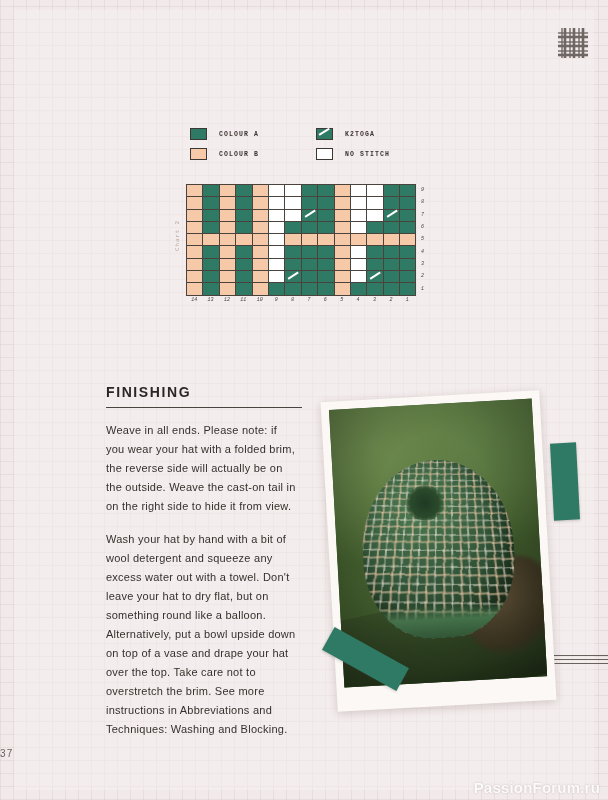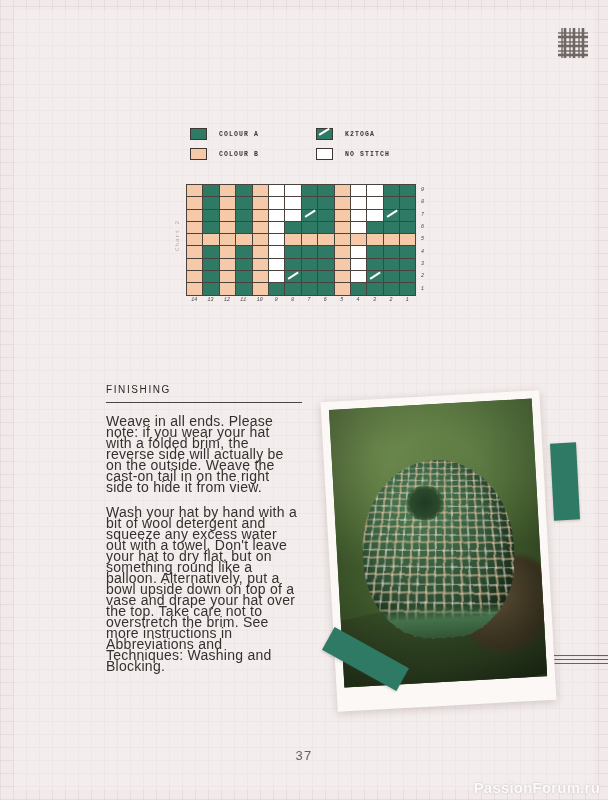--- a/index.html
+++ b/index.html
@@ -174,35 +174,35 @@
 
   
   .finishing {
     position: absolute;
     left: 106px;
     top: 384px;
     width: 196px;
   }
   .finishing h2 {
     margin: 0 0 7px 0;
-    font-size: 10px;
+    font-size: 14px;
     letter-spacing: 1.6px;
-    font-weight: 400;
+    font-weight: 700;
     color: #2c2724;
   }
   .rule {
     width: 196px;
     height: 1px;
     background: #4b4340;
     margin-bottom: 13px;
   }
   .finishing p {
     margin: 0 4px 14px 0;
-    font-size: 14px;
-    line-height: 11px;
+    font-size: 11px;
+    line-height: 19px;
     color: #35302d;
     letter-spacing: 0.25px;
   }
 
   
   .photo-frame {
     position: absolute;
     left: 329px;
     top: 396px;
     width: 219px;
@@ -346,22 +346,22 @@
     height: 1px;
     opacity: 0.75;
   }
 
   
   .page-num {
     position: absolute;
     left: 0;
     top: 748px;
     width: 608px;
-    text-align: center;
-    font-size: 13px;
+    text-align: left;
+    font-size: 10px;
     color: #6a615d;
     letter-spacing: 1.2px;
   }
   .watermark {
     position: absolute;
     right: 8px;
     bottom: 4px;
     font-size: 15px;
     font-weight: 700;
     color: rgba(255,255,255,0.92);

